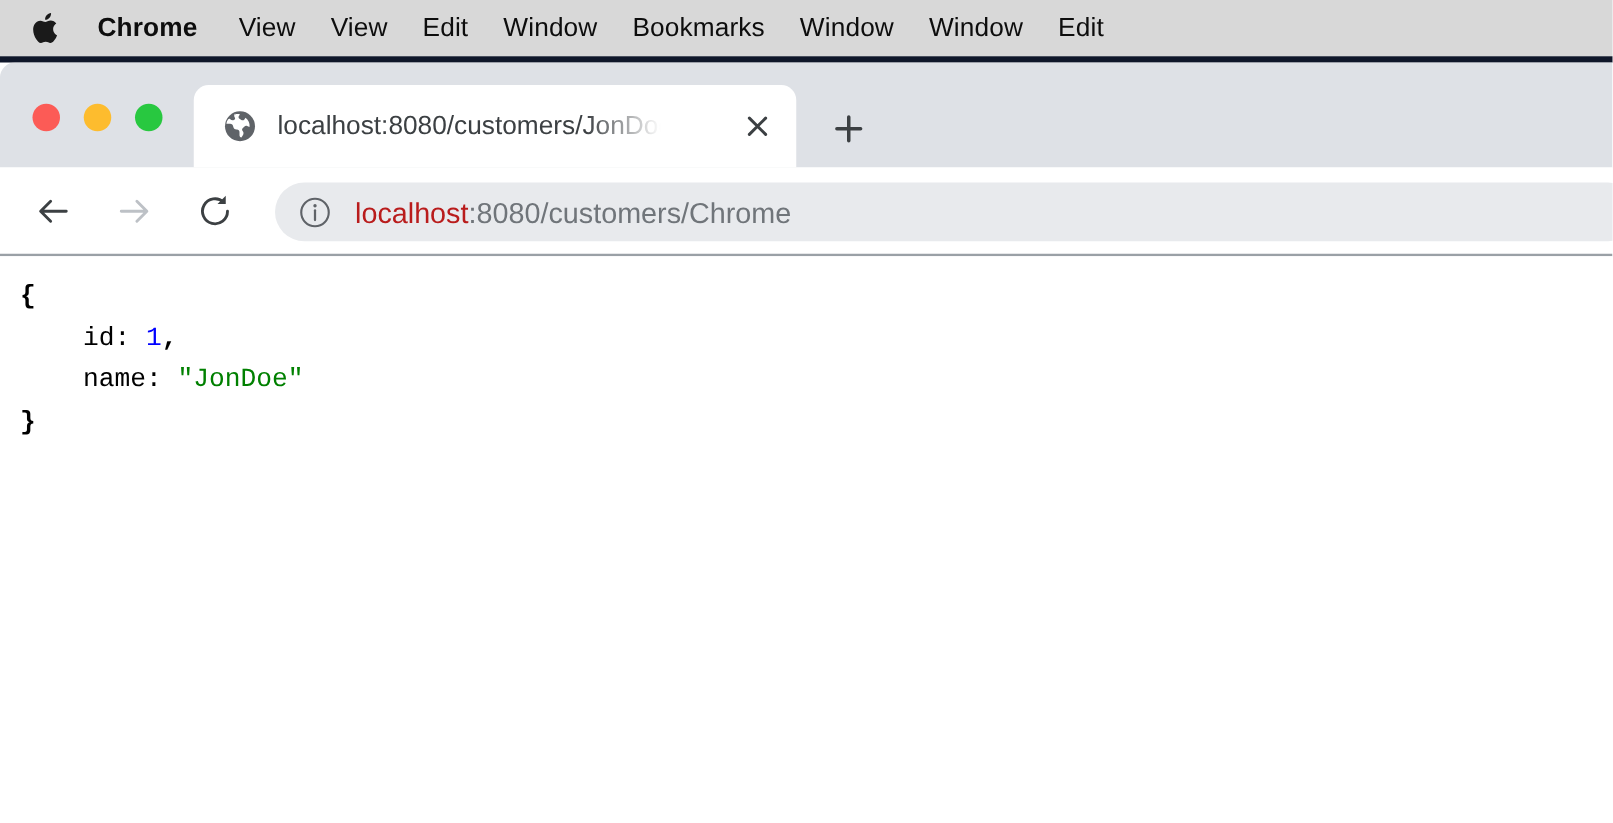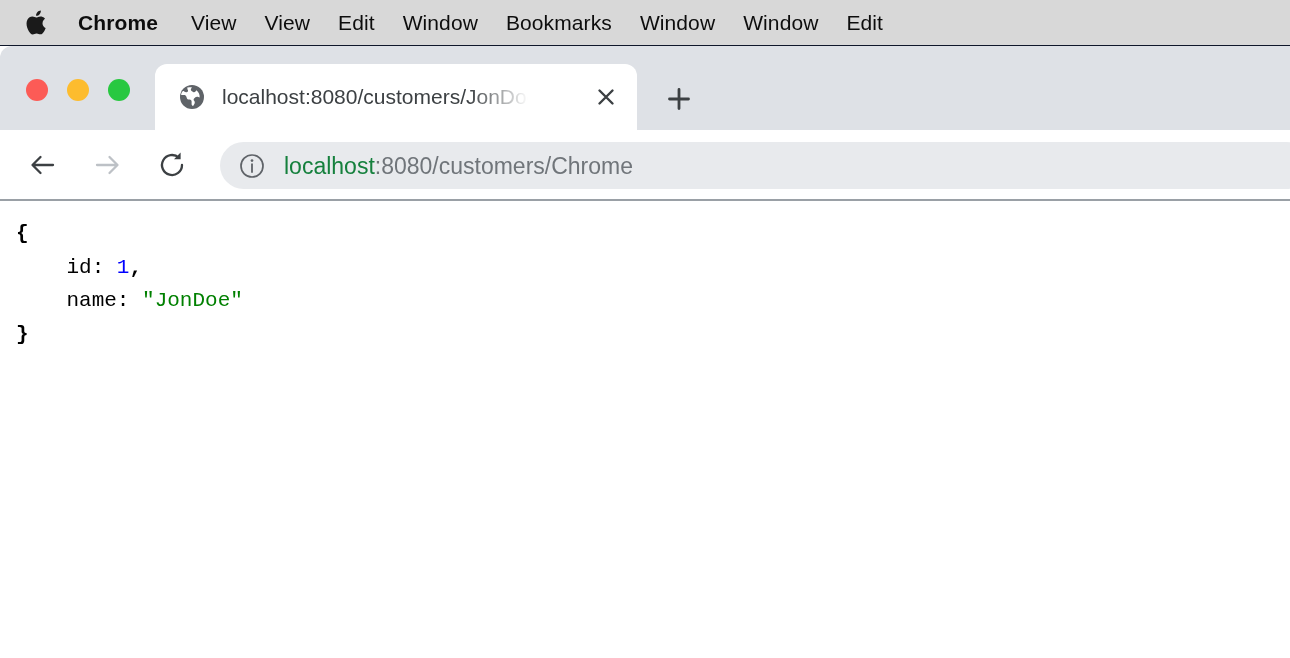--- a/index.html
+++ b/index.html
@@ -46,21 +46,21 @@
   .menu-item.app-name { font-weight: bold; margin-right: 33px; }
 
   
   .browser-window {
     position: absolute;
     left: 0;
     top: 45px;
     width: 1290px;
     height: 613px;
     background: #ffffff;
-    border-top: 1px solid #0f172a;
+    border-top: 5px solid #0f172a;
     box-sizing: border-box;
     overflow: hidden;
   }
 
   
   .tabstrip {
     position: relative;
     height: 84px;
     background: #dee1e6;
     border-top-left-radius: 12px;
@@ -180,21 +180,21 @@
     flex: 0 0 28px;
     margin-right: 18px;
     display: block;
   }
   .url {
     font-size: 23px;
     line-height: 28px;
     color: #70757a;
     white-space: nowrap;
   }
-  .url .host { color: #15803d; }
+  .url .host { color: #b91c1c; }
 
   
   .page {
     position: relative;
     background: #ffffff;
     height: 456px;
     padding: 16px 0 0 0;
   }
   .json {
     font-family: "Liberation Mono", "DejaVu Sans Mono", monospace;

